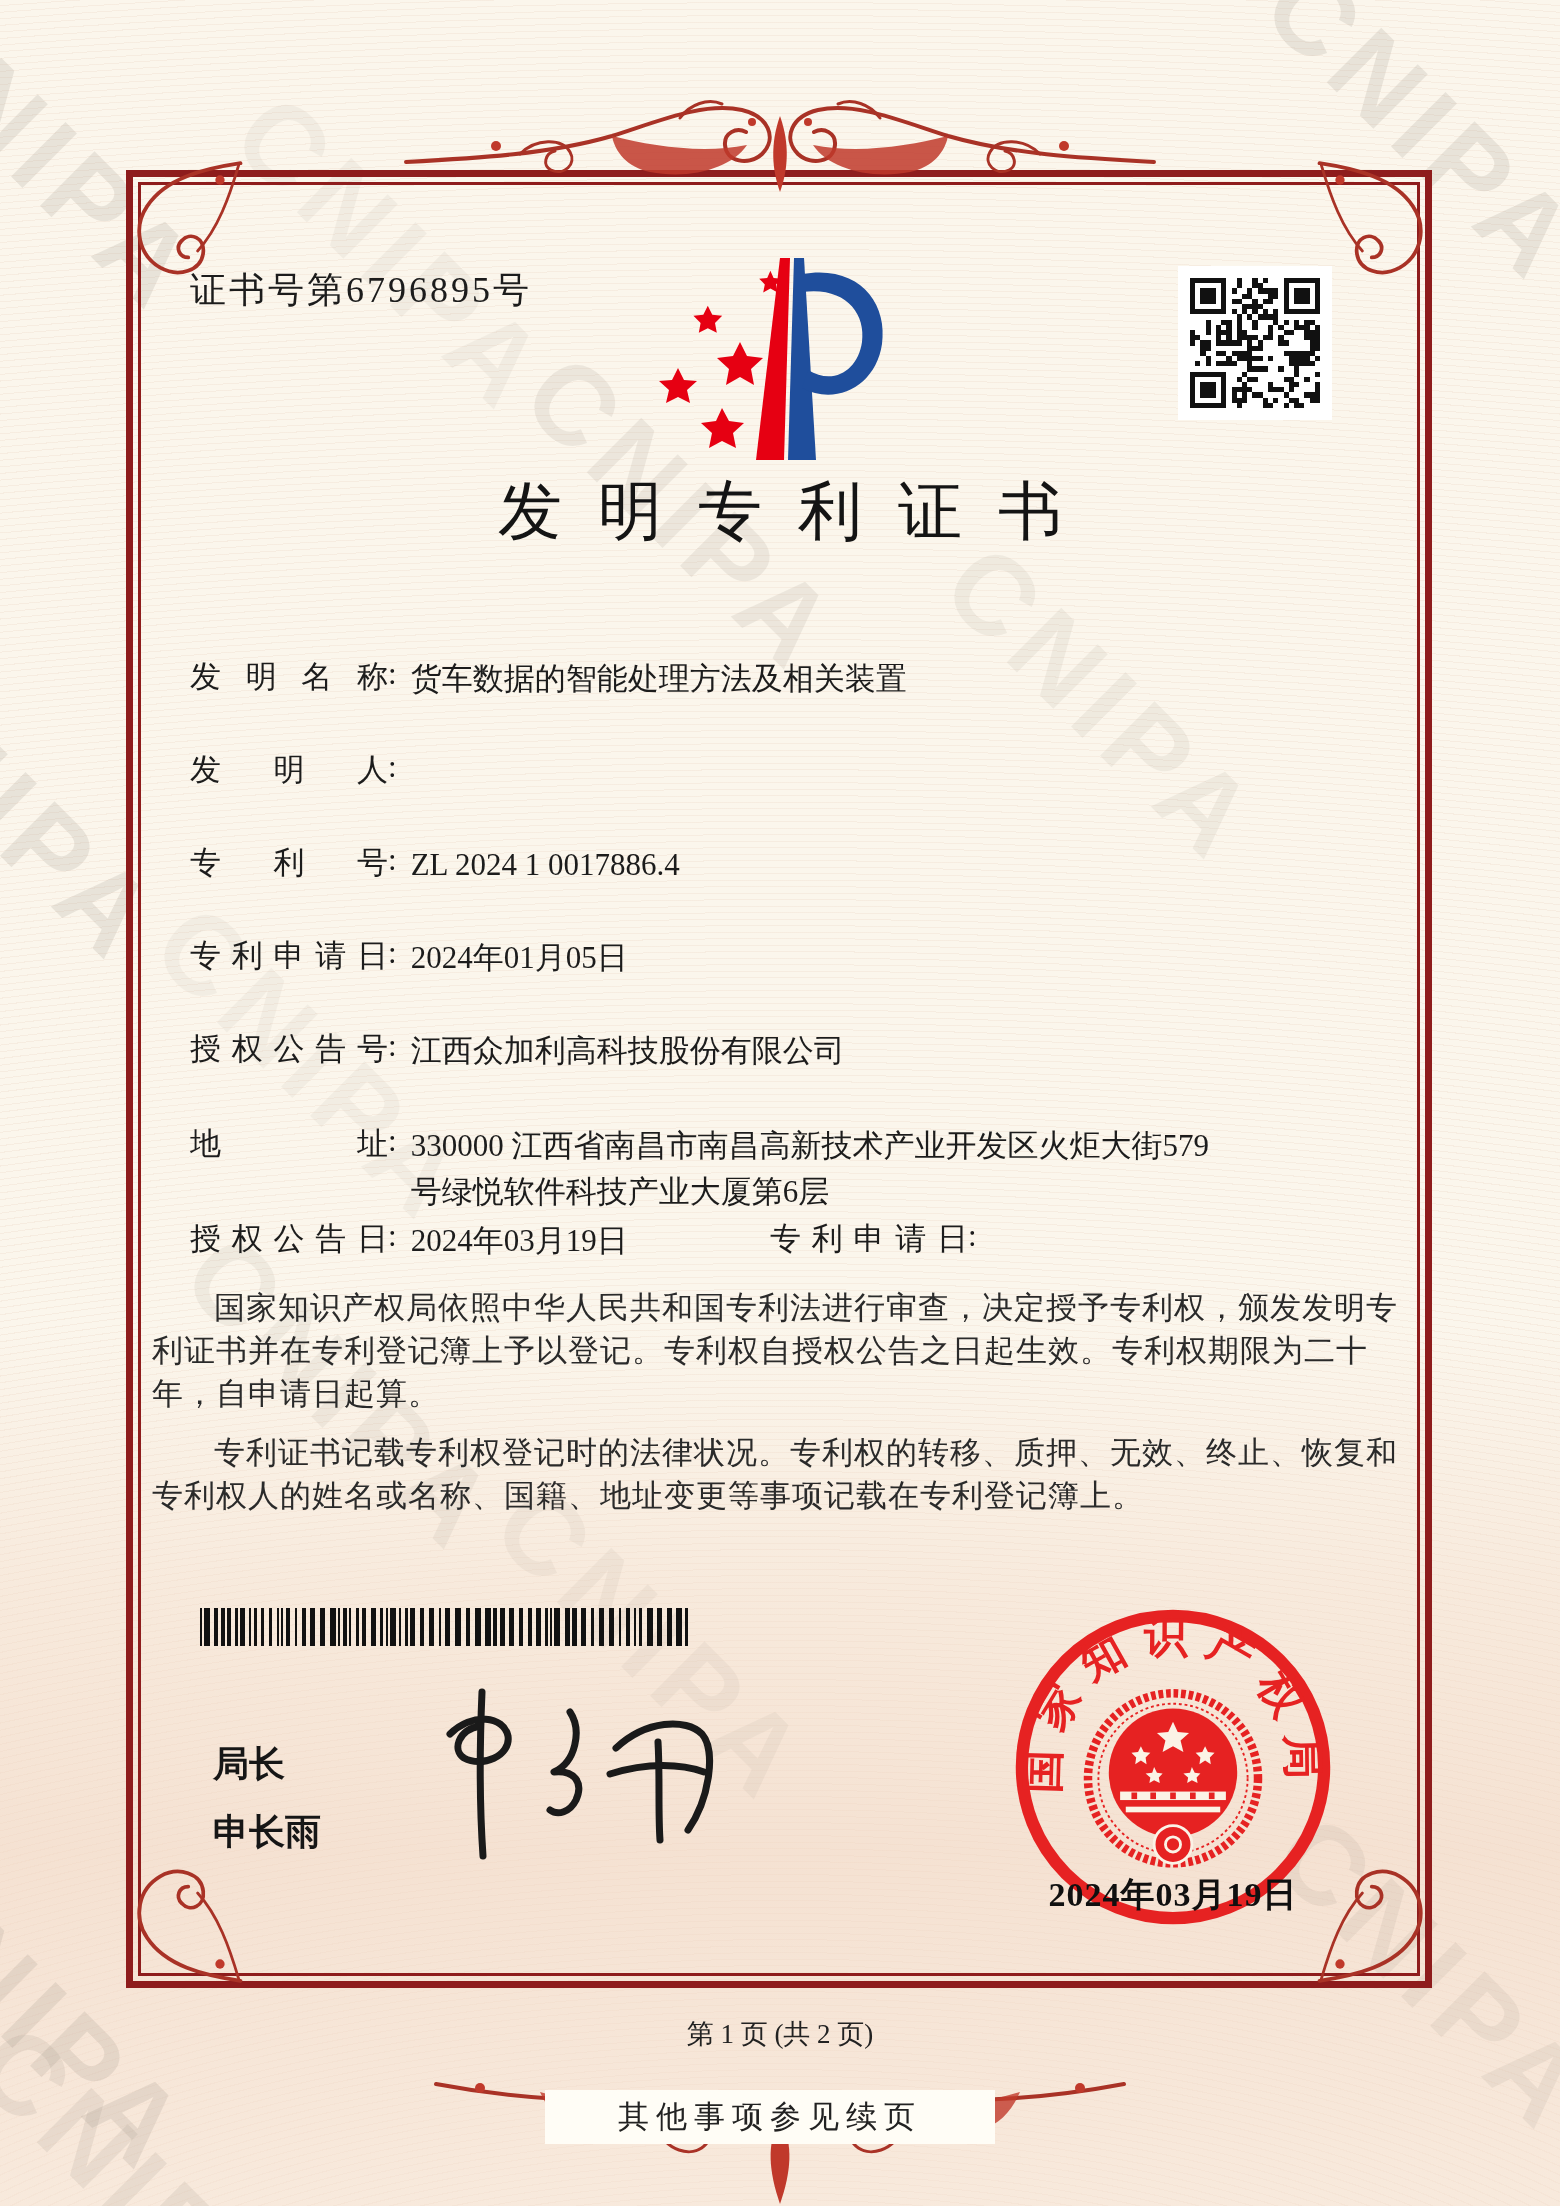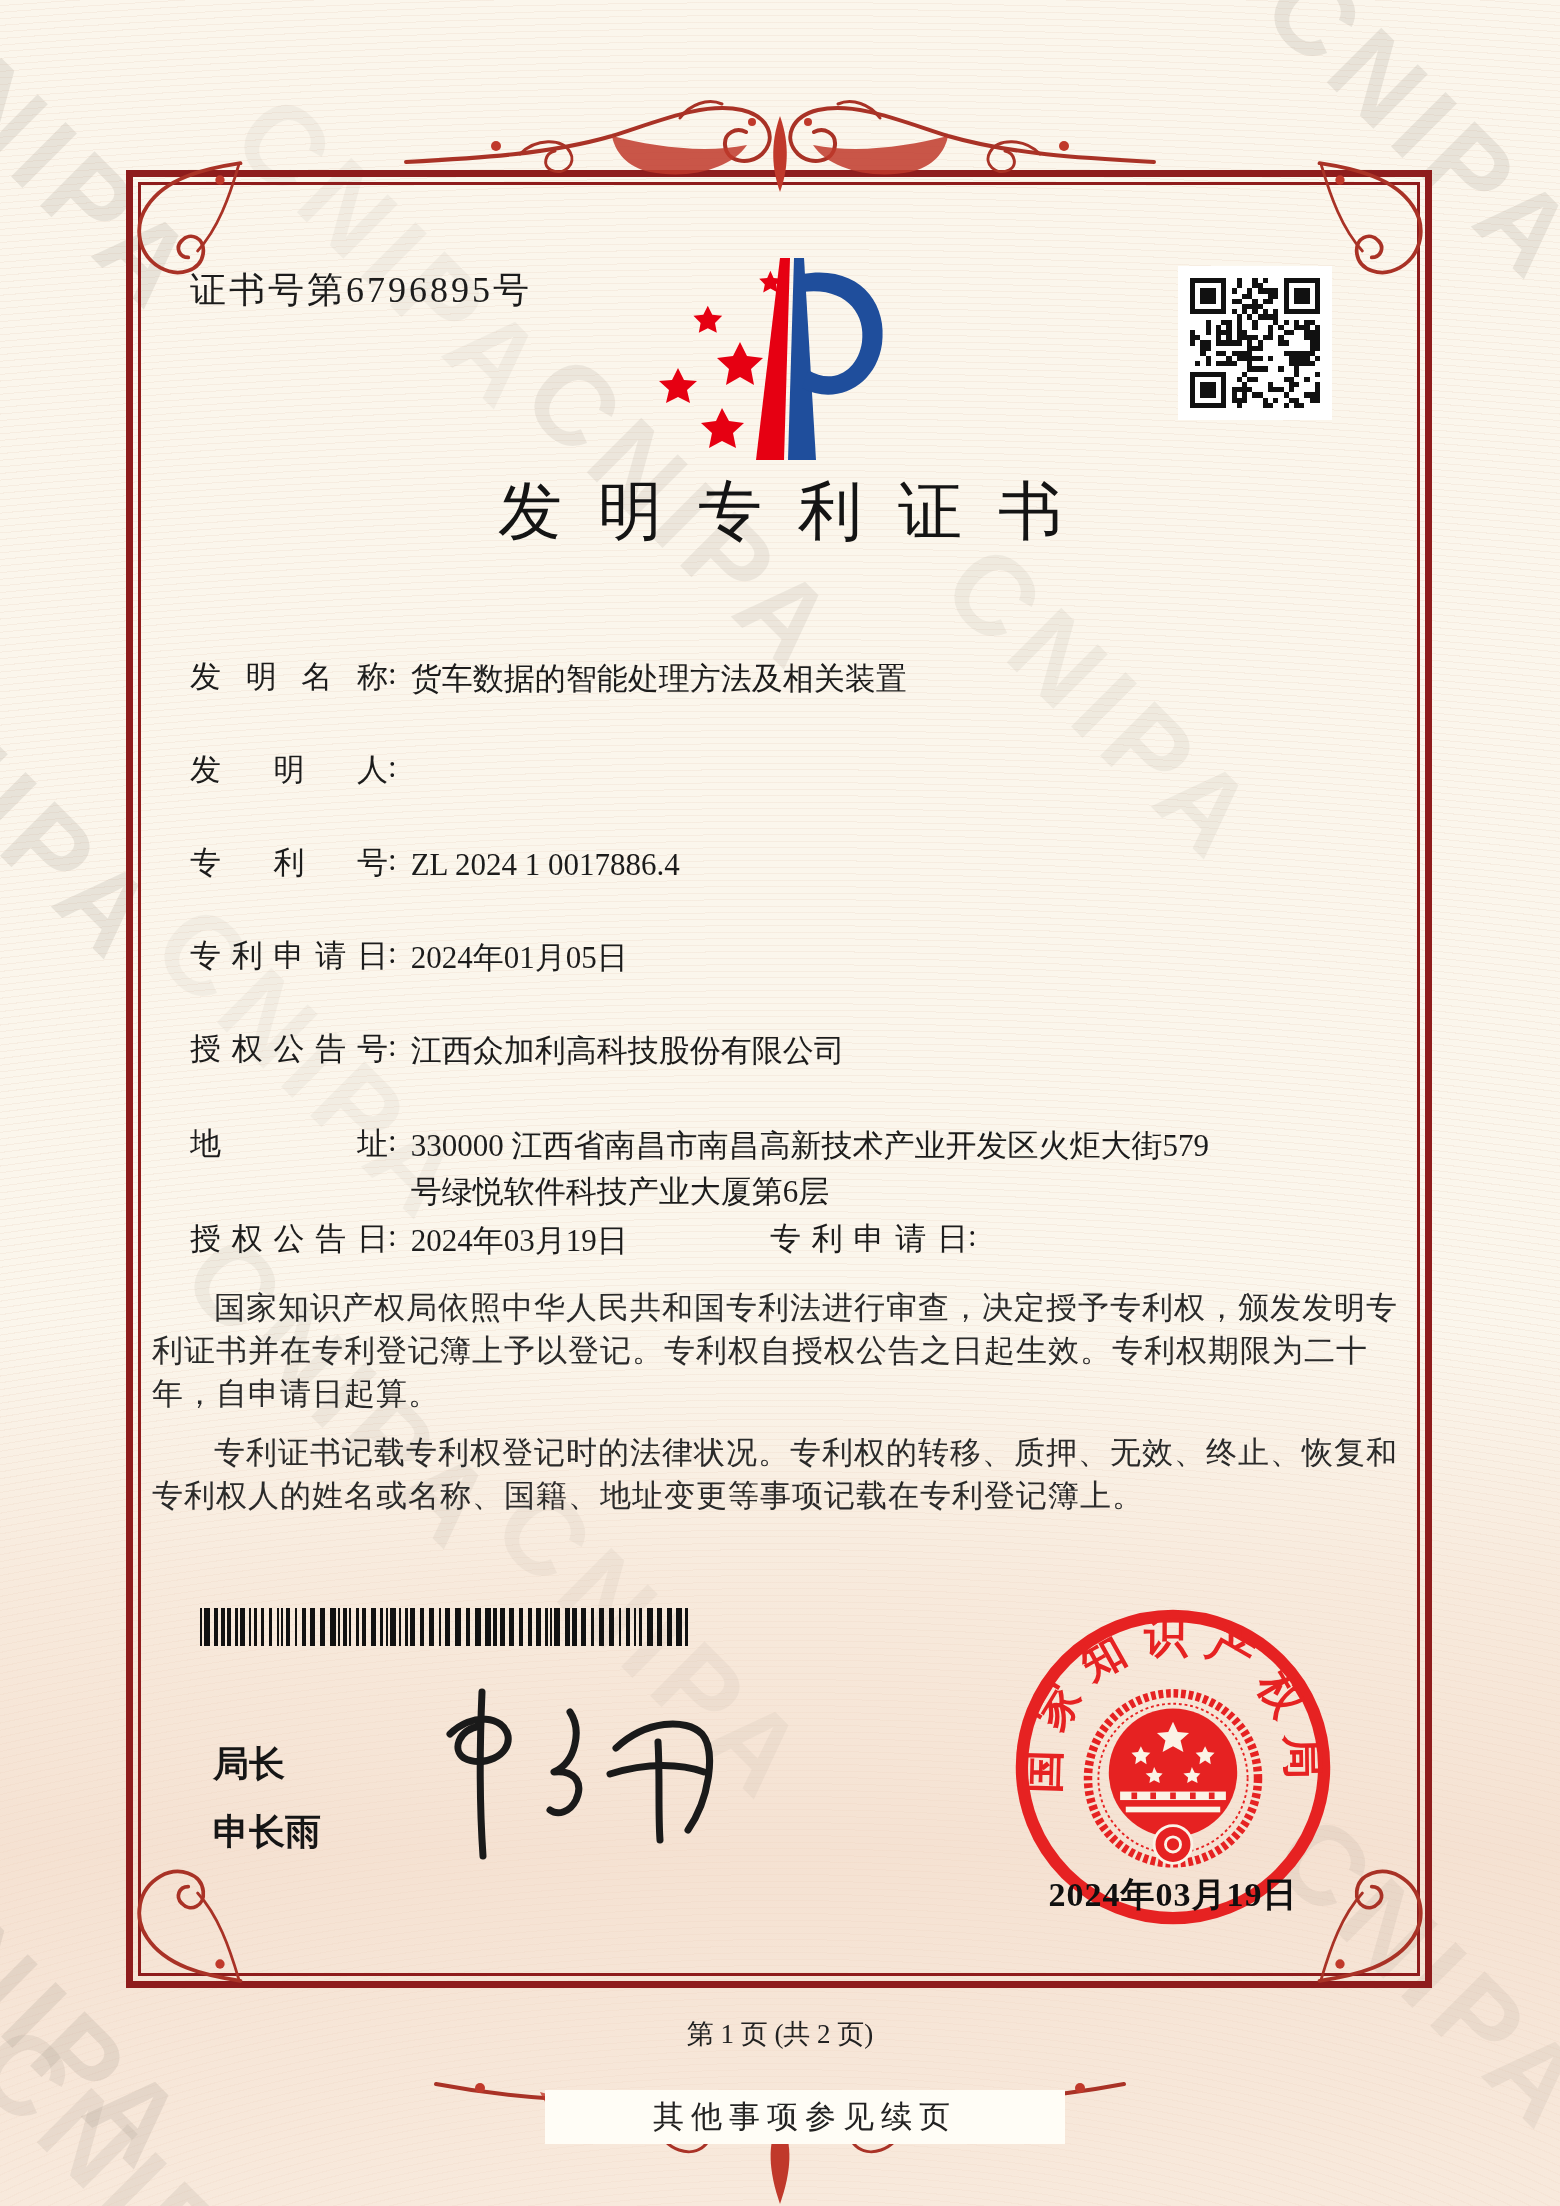--- a/index.html
+++ b/index.html
@@ -62,21 +62,21 @@
             font-weight:700;font-size:36px;color:#161616;}
   #dir-title{top:1740px;} #dir-name{top:1808px;}
   #sig{position:absolute;left:420px;top:1678px;}
   
   #seal{position:absolute;left:1003px;top:1597px;width:340px;height:340px;}
   #seal-date{position:absolute;left:1028px;top:1872px;width:290px;text-align:center;
              font-size:34px;font-weight:700;color:#101010;letter-spacing:1px;}
   
   #page-footer{position:absolute;left:0;top:2016px;width:100%;text-align:center;
                font-size:27px;color:#222;}
-  #cont-strip{position:absolute;left:545px;top:2090px;width:520px;height:54px;
+  #cont-strip{position:absolute;left:545px;top:2090px;width:450px;height:54px;
               background:#fffdf6;z-index:5;display:flex;align-items:center;justify-content:center;}
   #cont-strip span{font-size:31px;color:#222;letter-spacing:7px;}
   .red-stroke{stroke:#a93226;fill:none;stroke-linecap:round;}
 </style>
 </head>
 <body>
 
 <div id="page">
   <div id="waves"></div>
 

